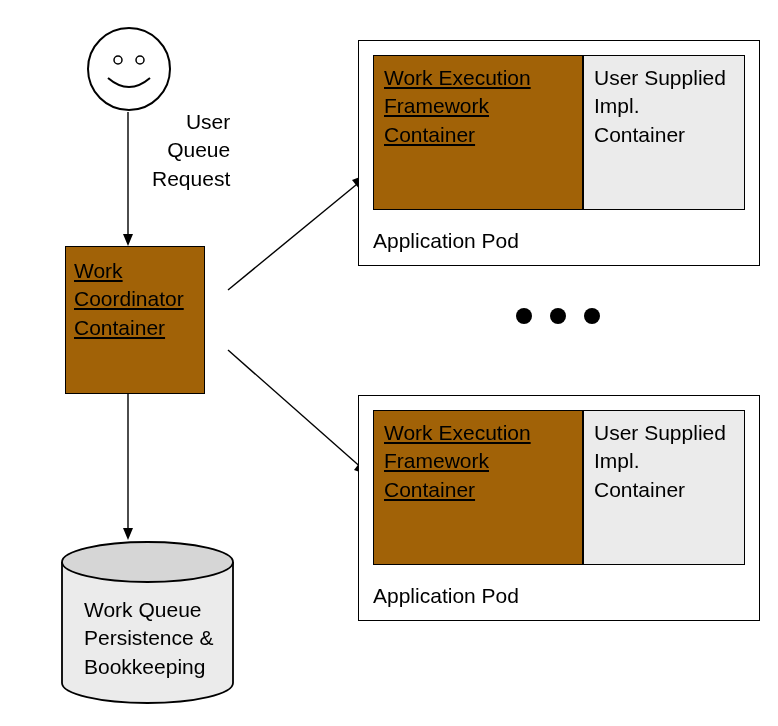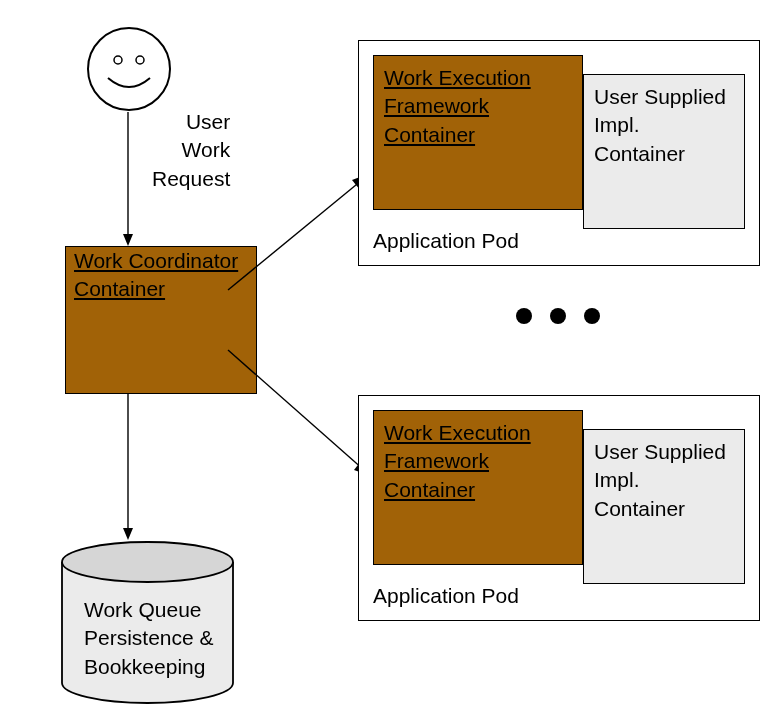--- a/index.html
+++ b/index.html
@@ -14,21 +14,20 @@
     }
     .abs { position: absolute; }
     .box-dark {
       background: #a16207;
       border: 1.5px solid #000;
       text-decoration: underline;
     }
     .box-light {
       background: #ebebeb;
       border: 1.5px solid #000;
-      margin-top: 19px;
     }
     .pod {
       border: 1.5px solid #000;
       background: #fff;
     }
     .smiley {
       width: 86px;
       height: 86px;
       position: absolute;
     }
@@ -63,30 +62,30 @@
 
 <svg class="smiley abs" style="left:86px; top:26px;" viewBox="0 0 86 86">
   <circle cx="43" cy="43" r="41" fill="#fff" stroke="#000" stroke-width="2"></circle>
   <circle cx="32" cy="34" r="4" fill="none" stroke="#000" stroke-width="1.5"></circle>
   <circle cx="54" cy="34" r="4" fill="none" stroke="#000" stroke-width="1.5"></circle>
   <path d="M 22 52 Q 43 70 64 52" fill="none" stroke="#000" stroke-width="2"></path>
 </svg>
 
 <div class="abs label" style="left:152px; top:108px;text-align:right;">
   <div>User</div>
-  <div>Work</div>
+  <div>Queue</div>
   <div>Request</div>
 </div>
 
 <svg class="abs" style="left:0; top:0; width:778px; height:726px; pointer-events:none;">
   <line class="arrow-line" x1="128" y1="112" x2="128" y2="238"></line>
   <polygon class="arrow-head" points="128,246 123,234 133,234"></polygon>
 </svg>
 
-<div class="abs box-dark" style="left:65px; top:246px; width:192px; height:148px; padding:0 8px;">
+<div class="abs box-dark" style="left:65px; top:246px; width:140px; height:148px; padding:10px 8px;">
   <div class="label">Work Coordinator Container</div>
 </div>
 
 <svg class="abs" style="left:0; top:0; width:778px; height:726px; pointer-events:none;">
   <line class="arrow-line" x1="228" y1="290" x2="362" y2="180"></line>
   <polygon class="arrow-head" points="368,174 352,180 360,190"></polygon>
 </svg>
 
 <svg class="abs" style="left:0; top:0; width:778px; height:726px; pointer-events:none;">
   <line class="arrow-line" x1="228" y1="350" x2="364" y2="470"></line>

